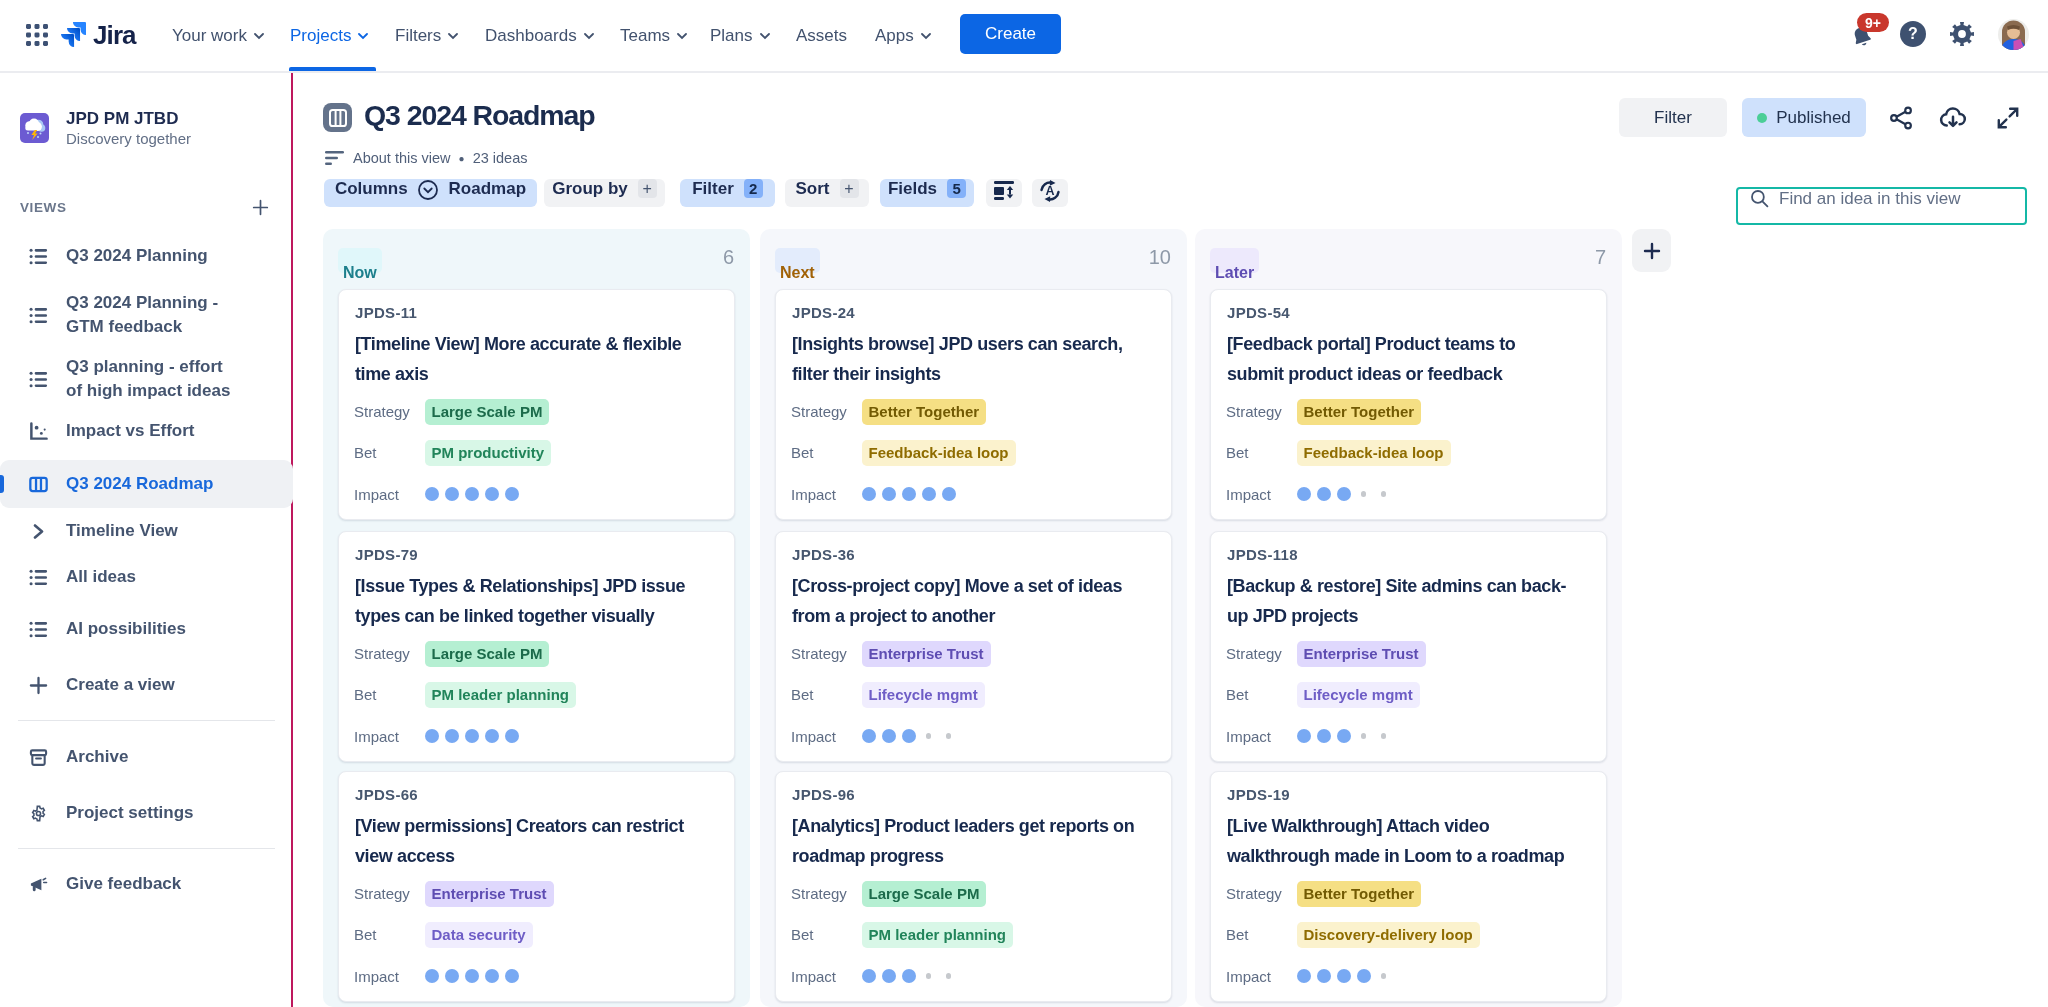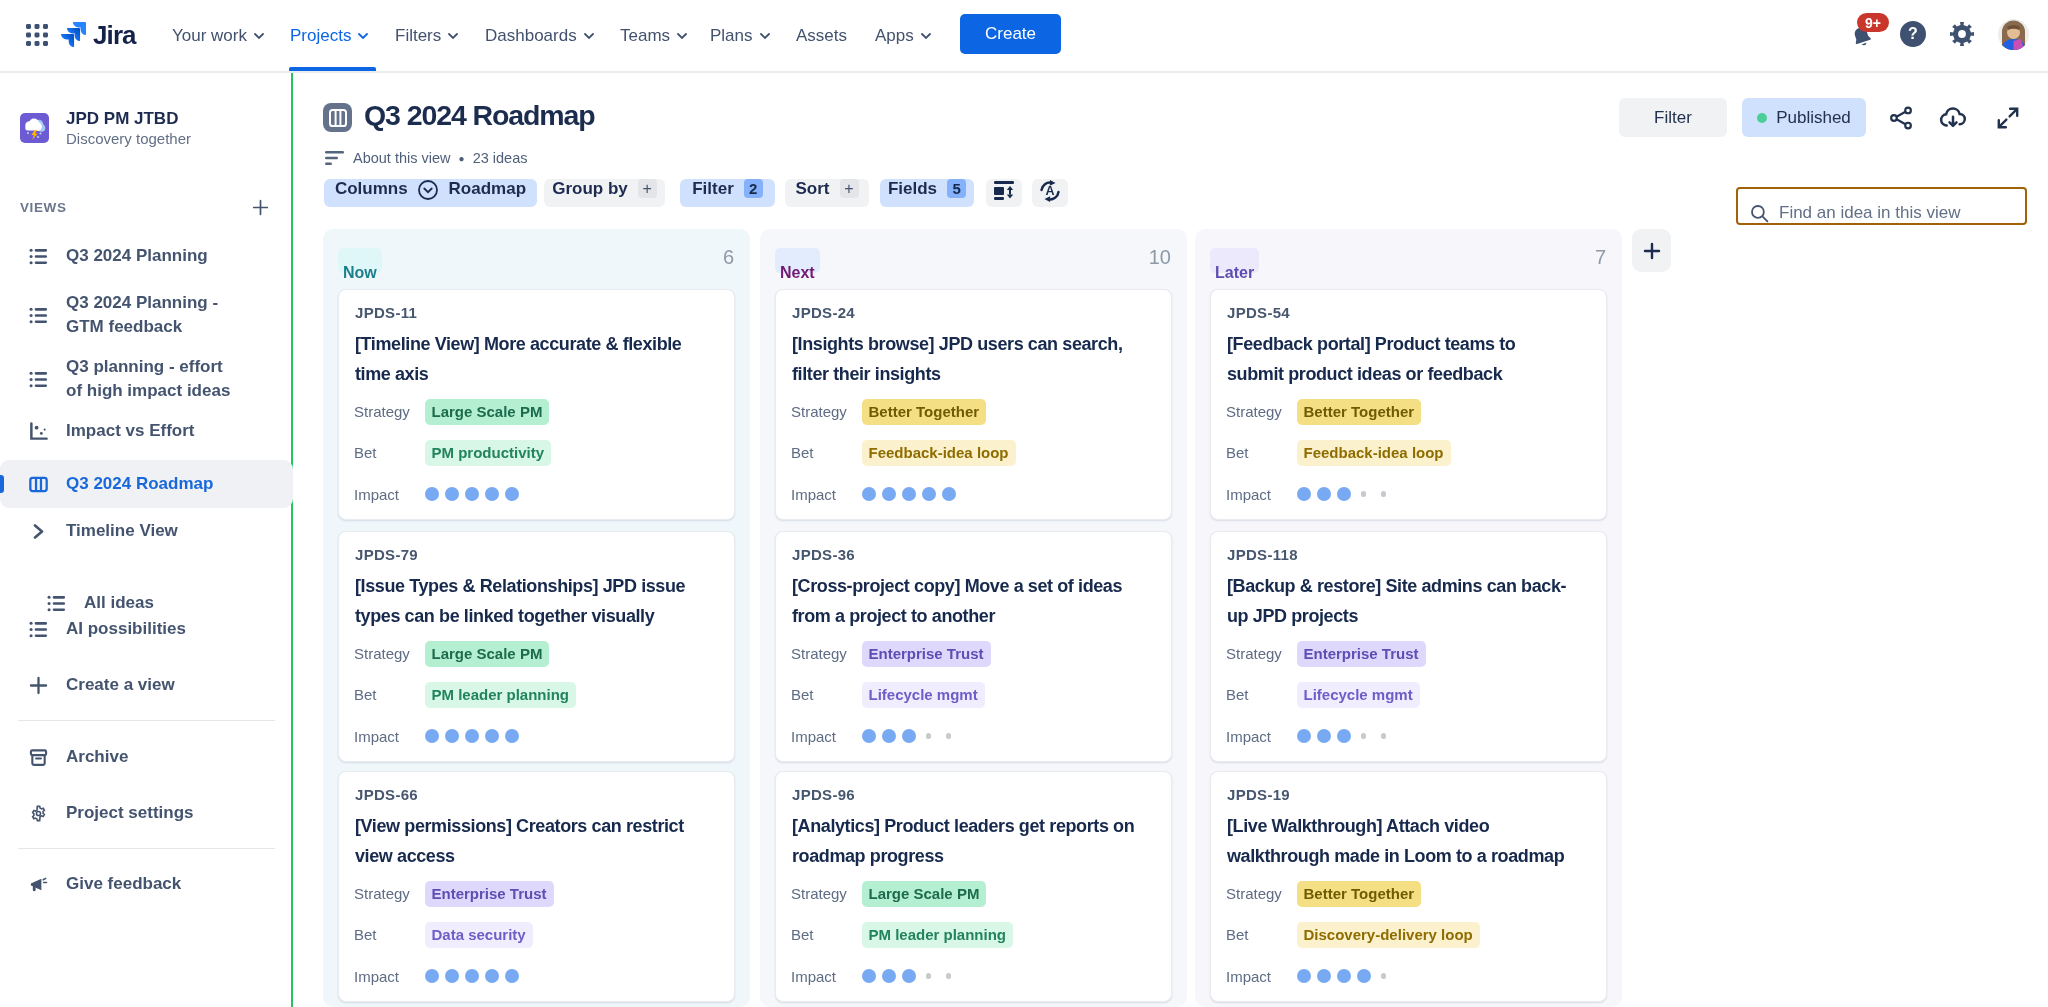--- a/index.html
+++ b/index.html
@@ -11,21 +11,21 @@
 
 #topbar { position:absolute; left:0; top:0; width:2048px; height:73px; background:#fff; border-bottom:2px solid #EBECF0; }
 .navitem { position:absolute; top:0; height:71px; display:flex; align-items:center; font-size:17px; font-weight:500; color:#42526E; }
 .navitem .chev { margin-left:7px; }
 .chev { width:10px; height:10px; display:inline-block; }
 #create-btn { position:absolute; left:960px; top:14px; width:101px; height:40px; background:#0C66E4; border-radius:5px; color:#fff; font-size:17px; font-weight:500; display:flex; align-items:center; justify-content:center; }
 #gsearch { position:absolute; left:1594px; top:16px; width:241px; height:35px; border:2px solid #8590A2; border-radius:7px; display:flex; align-items:center; color:#44546F; font-size:17px; }
 #projects-underline { position:absolute; left:289px; top:67px; width:87px; height:4px; background:#0C66E4; border-radius:2px 2px 0 0; }
 
 
-#sidebar { position:absolute; left:0; top:73px; width:293px; height:934px; background:#fff; border-right:2px solid #22c55e; }
+#sidebar { position:absolute; left:0; top:73px; width:293px; height:934px; background:#fff; border-right:2px solid #be185d; }
 .side-item { position:absolute; left:0; width:293px; display:flex; align-items:center; font-size:17px; color:#44546F; font-weight:700; }
 .side-icon { position:absolute; left:29px; width:19px; height:19px; }
 .side-label { position:absolute; left:66px; line-height:24px; }
 .side-divider { position:absolute; left:18px; width:257px; height:1px; background:#E4E6EA; }
 
 
 #vtitle-icon { position:absolute; left:323px; top:103px; width:29px; height:29px; background:#64738B; border-radius:8px; }
 #vtitle { position:absolute; left:364px; top:99px; font-size:28.5px; font-weight:700; color:#1B2C4E; letter-spacing:-1.1px; }
 #about-line { position:absolute; left:325px; top:148px; height:20px; display:flex; align-items:center; color:#505F79; font-size:14.5px; }
 
@@ -33,21 +33,21 @@
 .tbtn { position:absolute; top:179px; height:28px; border-radius:6px; display:flex; align-items:flex-start; justify-content:center; font-size:17px; font-weight:600; color:#1D2B50; }
 .tbtn.blue { background:#CFE1FC; }
 .tbtn.gray { background:#F1F2F4; }
 .minibadge { display:inline-block; min-width:19px; height:19px; border-radius:4px; margin-left:10px; font-size:15px; font-weight:700; text-align:center; line-height:19px; }
 .minibadge.blue { background:#84B1F9; color:#15294B; }
 .minibadge.gray { background:#E3E5E9; color:#44546F; font-weight:500; font-size:16px;}
 
 
 #btn-comment { position:absolute; left:1619px; top:98px; width:108px; height:39px; background:#F1F2F4; border-radius:6px; display:flex; align-items:center; justify-content:center; font-size:17px; font-weight:500; color:#22324E; }
 #btn-published { position:absolute; left:1742px; top:98px; width:124px; height:39px; background:#CFE1FC; border-radius:6px; display:flex; align-items:center; justify-content:center; font-size:17px; font-weight:500; color:#22324E; }
-#find-idea { position:absolute; left:1736px; top:187px; width:291px; height:38px; border:2px solid #a16207; border-radius:4px; display:flex; align-items:flex-end; color:#626F86; font-size:17px; }
+#find-idea { position:absolute; left:1736px; top:187px; width:291px; height:38px; border:2px solid #14b8a6; border-radius:4px; display:flex; align-items:flex-start; color:#626F86; font-size:17px; }
 
 
 .col { position:absolute; top:229px; height:778px; width:427px; border-radius:10px; }
 #col-now { left:323px; background:#EFF7FA; }
 #col-next { left:760px; background:#F5F7FB; }
 #col-later { left:1195px; background:#F7F7FB; }
 .colchip { position:absolute; left:15px; top:19px; height:25px; border-radius:5px; padding:12px 5px; font-size:16px; font-weight:700; line-height:25px; }
 .colcount { position:absolute; right:16px; top:17px; font-size:20px; color:#8E99A8; }
 #addcol { position:absolute; left:1632px; top:229px; width:39px; height:43px; background:#F1F2F4; border-radius:9px; display:flex; align-items:center; justify-content:center; }
 
@@ -234,21 +234,21 @@
         </svg>
         <div class="side-label" style="color:#1868DB;">Q3 2024 Roadmap</div>
       </div>
       <div class="abs" style="left:0;top:402px;width:4px;height:18px;background:#1868DB;border-radius:0 3px 3px 0;"></div>
       <div class="side-item" style="top:434px;height:48px;">
         <svg class="side-icon" style="width:15px;height:15px;left:31px" viewBox="0 0 15 15">
           <path d="M4 1.5 L11 7.5 L4 13.5" fill="none" stroke="#44546F" stroke-width="2.6" stroke-linecap="round" stroke-linejoin="round"></path>
         </svg>
         <div class="side-label" style="">Timeline View</div>
       </div>
-      <div class="side-item" style="top:506px;height:48px;margin-left:18px;">
+      <div class="side-item" style="top:480px;height:48px;">
         <svg class="side-icon" viewBox="0 0 20 20">
           <g fill="#44546F">
             <circle cx="2.2" cy="3.5" r="1.6"></circle>
             <rect x="6" y="2.2" width="13" height="2.7" rx="1.2"></rect>
             <circle cx="2.2" cy="10" r="1.6"></circle>
             <rect x="6" y="8.7" width="13" height="2.7" rx="1.2"></rect>
             <circle cx="2.2" cy="16.5" r="1.6"></circle>
             <rect x="6" y="15.2" width="13" height="2.7" rx="1.2"></rect>
           </g>
         </svg>
@@ -442,21 +442,21 @@
             <span class="dot"></span>
             <span class="dot"></span>
             <span class="dot"></span>
             <span class="dot"></span>
             <span class="dot"></span>
           </div>
         </div>
       </div>
     </div>
   <div class="col" id="col-next">
-    <div class="colchip" style="background:#E3ECFC;color:#701a75;">Next</div>
+    <div class="colchip" style="background:#E3ECFC;color:#a16207;">Next</div>
     <div class="colcount">10</div>
   <div class="card" style="top:60px">
         <div class="key">JPDS-24</div>
         <div class="title">[Insights browse] JPD users can search,<br>filter their insights</div>
         <div class="frow" style="top:108px">
           <div class="flabel">Strategy</div>
           <span class="chip y1">Better Together</span>
         </div>
         <div class="frow" style="top:149px">
           <div class="flabel">Bet</div>

